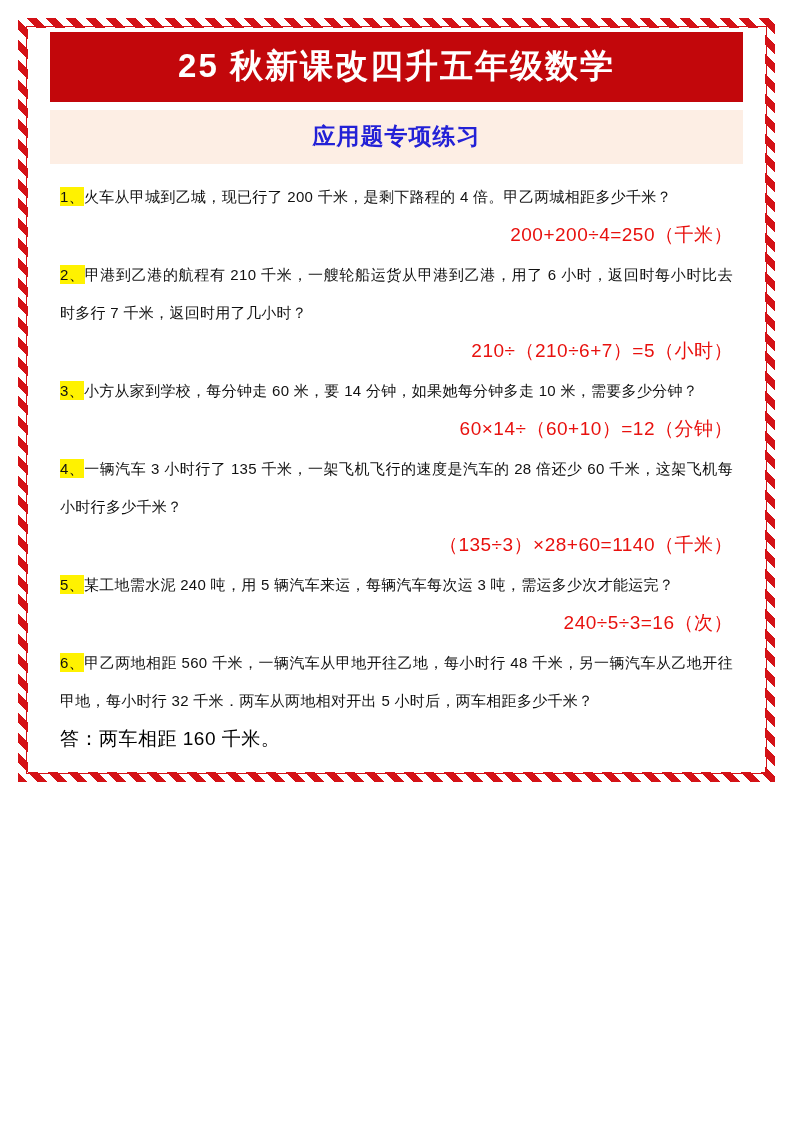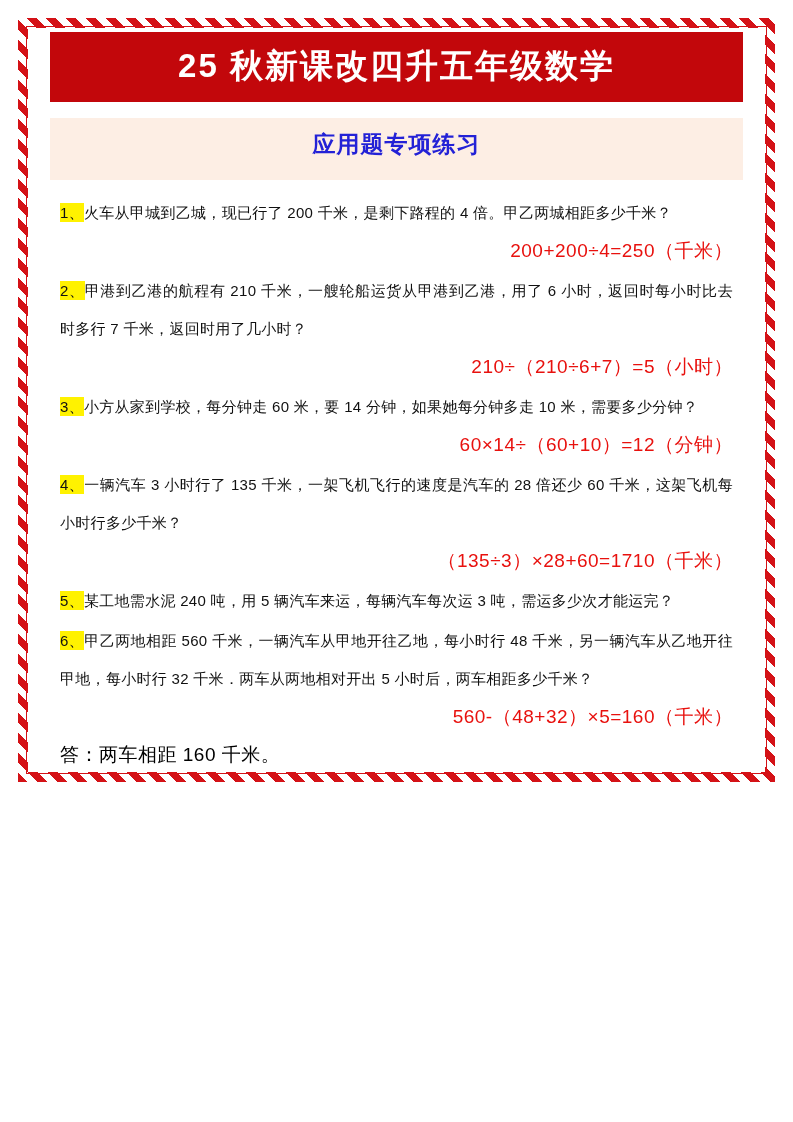--- a/index.html
+++ b/index.html
@@ -58,22 +58,22 @@
     font-size: 33px;
     font-weight: bold;
     letter-spacing: 2px;
     padding: 12px 0 13px 0;
     margin: 6px 16px 0 16px;
     font-family: "Liberation Sans", sans-serif;
   }
   .subtitle-bar {
     background: #fdeee4;
     text-align: center;
-    padding: 11px 0 20px 0;
-    margin: 16px 16px 0 16px;
+    padding: 11px 0 12px 0;
+    margin: 8px 16px 0 16px;
   }
   .subtitle-bar .sub-text {
     color: #2321d6;
     font-size: 23px;
     font-weight: bold;
     letter-spacing: 1px;
   }
   .body-area {
     padding: 14px 26px 0 26px;
   }
@@ -145,32 +145,32 @@
         <div class="q-text">
           <span class="q-num">3、</span><span>小方从家到学校，每分钟走 60 米，要 14 分钟，如果她每分钟多走 10 米，需要多少分钟？</span>
         </div>
         <div class="answer">60×14÷（60+10）=12（分钟）</div>
       </div>
 
       <div class="q-block">
         <div class="q-text">
           <span class="q-num">4、</span><span>一辆汽车 3 小时行了 135 千米，一架飞机飞行的速度是汽车的 28 倍还少 60 千米，这架飞机每小时行多少千米？</span>
         </div>
-        <div class="answer indent">（135÷3）×28+60=1710（千米）</div>
+        <div class="answer indent">（135÷3）×28+60=1140（千米）</div>
       </div>
 
       <div class="q-block">
         <div class="q-text">
           <span class="q-num">5、</span><span>某工地需水泥 240 吨，用 5 辆汽车来运，每辆汽车每次运 3 吨，需运多少次才能运完？</span>
         </div>
+        <div class="answer">240÷5÷3=16（次）</div>
       </div>
 
       <div class="q-block">
         <div class="q-text">
           <span class="q-num">6、</span><span>甲乙两地相距 560 千米，一辆汽车从甲地开往乙地，每小时行 48 千米，另一辆汽车从乙地开往甲地，每小时行 32 千米．两车从两地相对开出 5 小时后，两车相距多少千米？</span>
         </div>
-        <div class="answer">560-（48+32）×5=160（千米）</div>
         <div class="final-answer">答：两车相距 160 千米。</div>
       </div>
 
     </div>
   </div>
 </div>
 
 </body></html>

